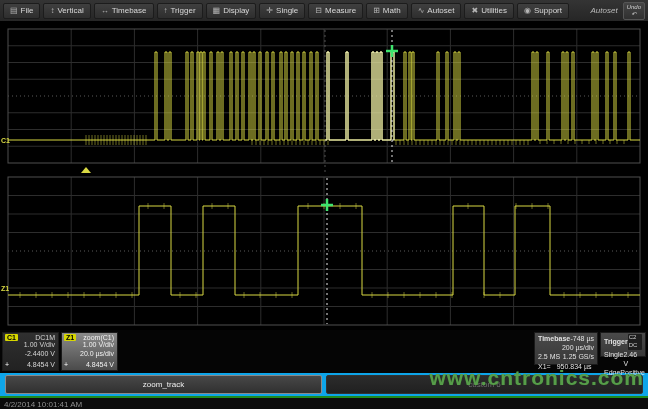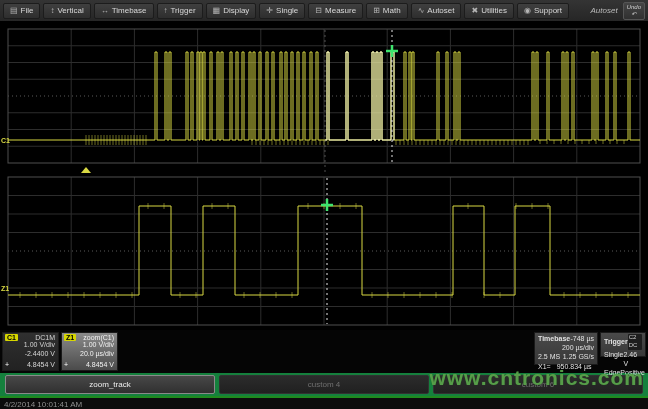--- a/index.html
+++ b/index.html
@@ -34,21 +34,21 @@
   .cursor-glyph{color:#fff;font-size:7px;}
   .info-box{box-sizing:border-box;font-size:7px;color:#e2e2e2;background:linear-gradient(#4a4a4a,#383838);
             border:1px solid #1a1a1a;padding:1px 3px;display:flex;flex-direction:column;line-height:1.3;}
   .tb-box{margin-left:auto;width:64px;height:33px;}
   .trig-box{width:46px;height:25px;}
   .ib-head{display:flex;justify-content:space-between;align-items:center;font-weight:bold;}
   .ib-row{display:flex;justify-content:space-between;}
   .src-badge{background:#1d1d1d;color:#cfcfcf;font-size:6px;font-weight:normal;padding:0 1px;border-radius:1px;}
   .x1row{font-size:7px;color:#e2e2e2;display:flex;gap:6px;padding:1px 2px;}
   
-  .button-row{height:23px;background:#15803d;display:flex;align-items:center;gap:4px;
+  .button-row{height:23px;background:#0ea5e9;display:flex;align-items:center;gap:4px;
               padding:0 5px;box-sizing:border-box;}
   .custom-btn{flex:1;height:17px;background:linear-gradient(#2c2c2c,#202020);border:1px solid #323232;
               border-radius:2px;color:#6f6f6f;font-size:8px;display:flex;align-items:center;justify-content:center;}
   .custom-btn.active{background:linear-gradient(#484848,#303030);border-color:#8a8a8a;color:#eee;}
   
   .status-bar{height:13px;background:#0c0c0c;border-top:2px solid #1f8a1f;box-sizing:content-box;
               display:flex;align-items:center;justify-content:space-between;padding:0 4px;font-size:8px;}
   .status-msg{color:#c8c8c8;}
   .status-time{color:#8f8f8f;}
   
@@ -348,21 +348,20 @@
       </div>
       <div class="ib-row">
         <span>Edge</span>
         <span>Positive</span>
       </div>
     </div>
   </div>
 
   <div class="button-row">
     <div class="custom-btn active">zoom_track</div>
-    <div class="custom-btn">custom 4</div>
     <div class="custom-btn">custom 6</div>
   </div>
 
   <div class="status-bar">
     <span class="status-time">4/2/2014 10:01:41 AM</span>
   </div>
 
   <div class="watermark">www.cntronics.com</div>
 </div>
 

